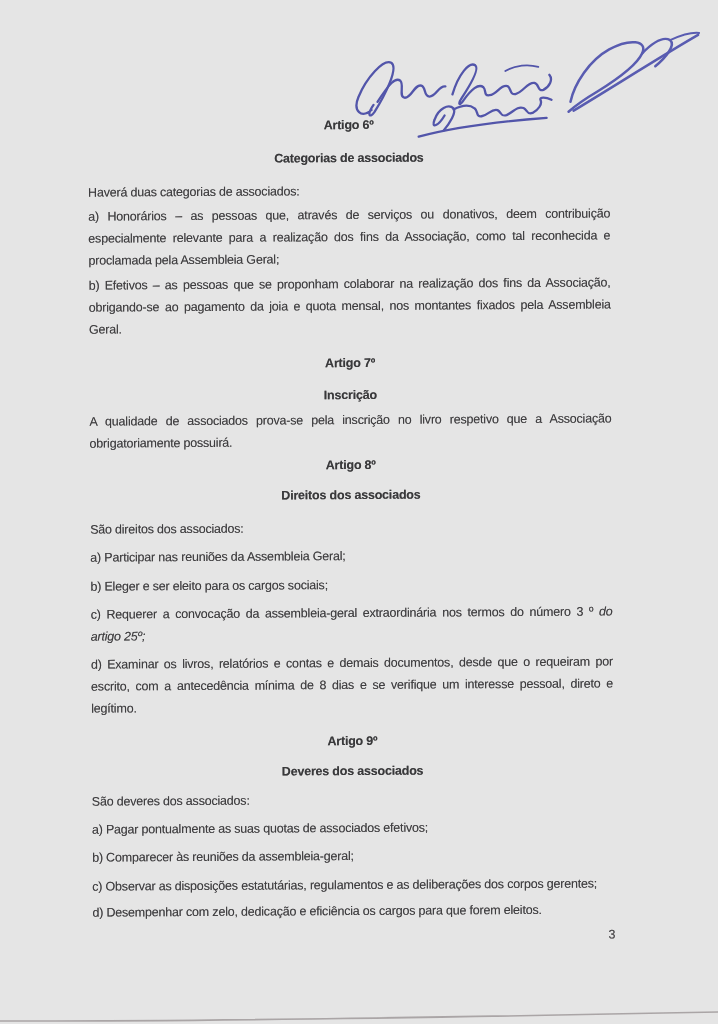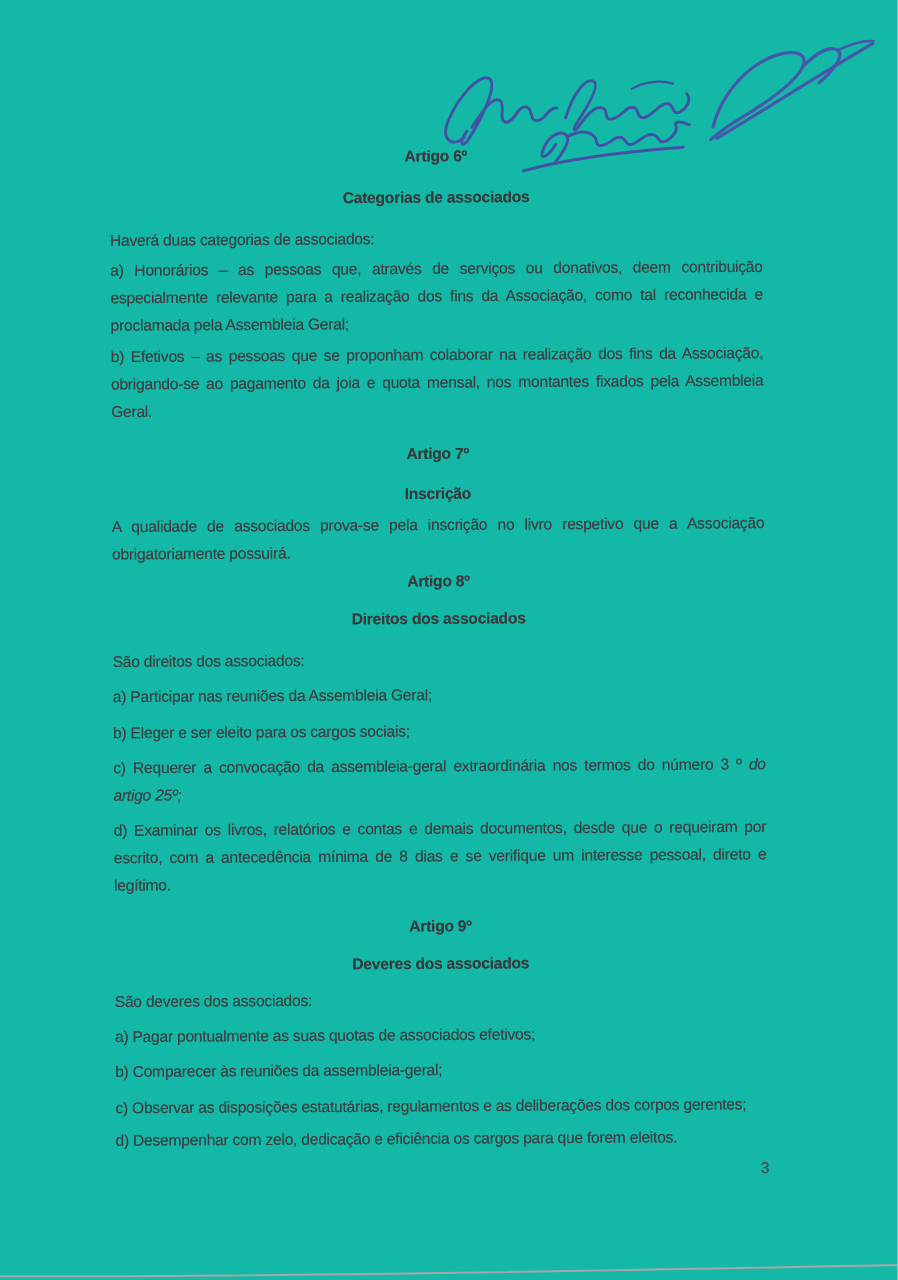--- a/index.html
+++ b/index.html
@@ -1,20 +1,20 @@
 <!DOCTYPE html>
 <html><head>
 <meta charset="utf-8">
 <style>
   html,body { margin:0; padding:0; }
   .page {
     position: relative;
     width: 718px;
     height: 1024px;
-    background: #14b8a6;
+    background: #e5e5e5;
     overflow: hidden;
     font-family: "Liberation Sans", sans-serif;
     color: #3f3e40;
   }
   #sheet {
     position: absolute;
     inset: 0;
     transform: rotate(-0.35deg);
     transform-origin: 50% 50%;
   }

